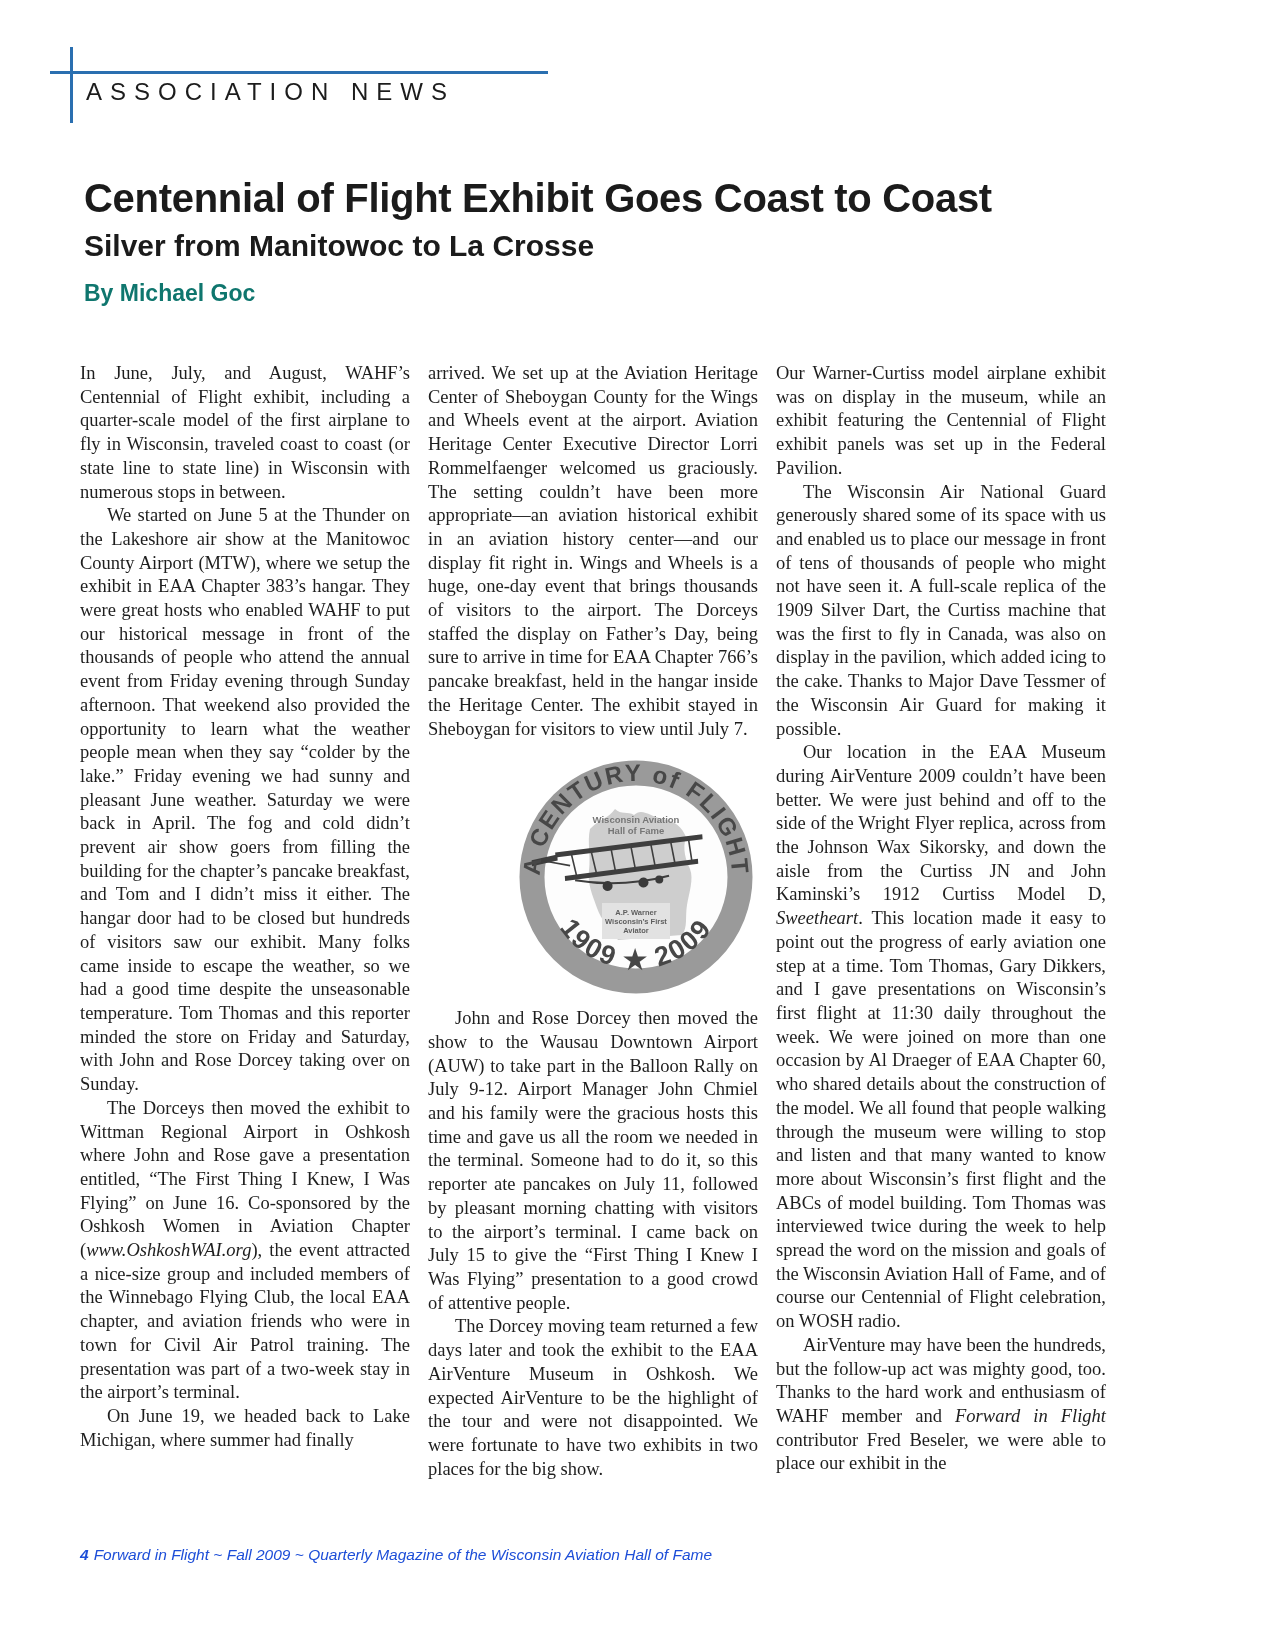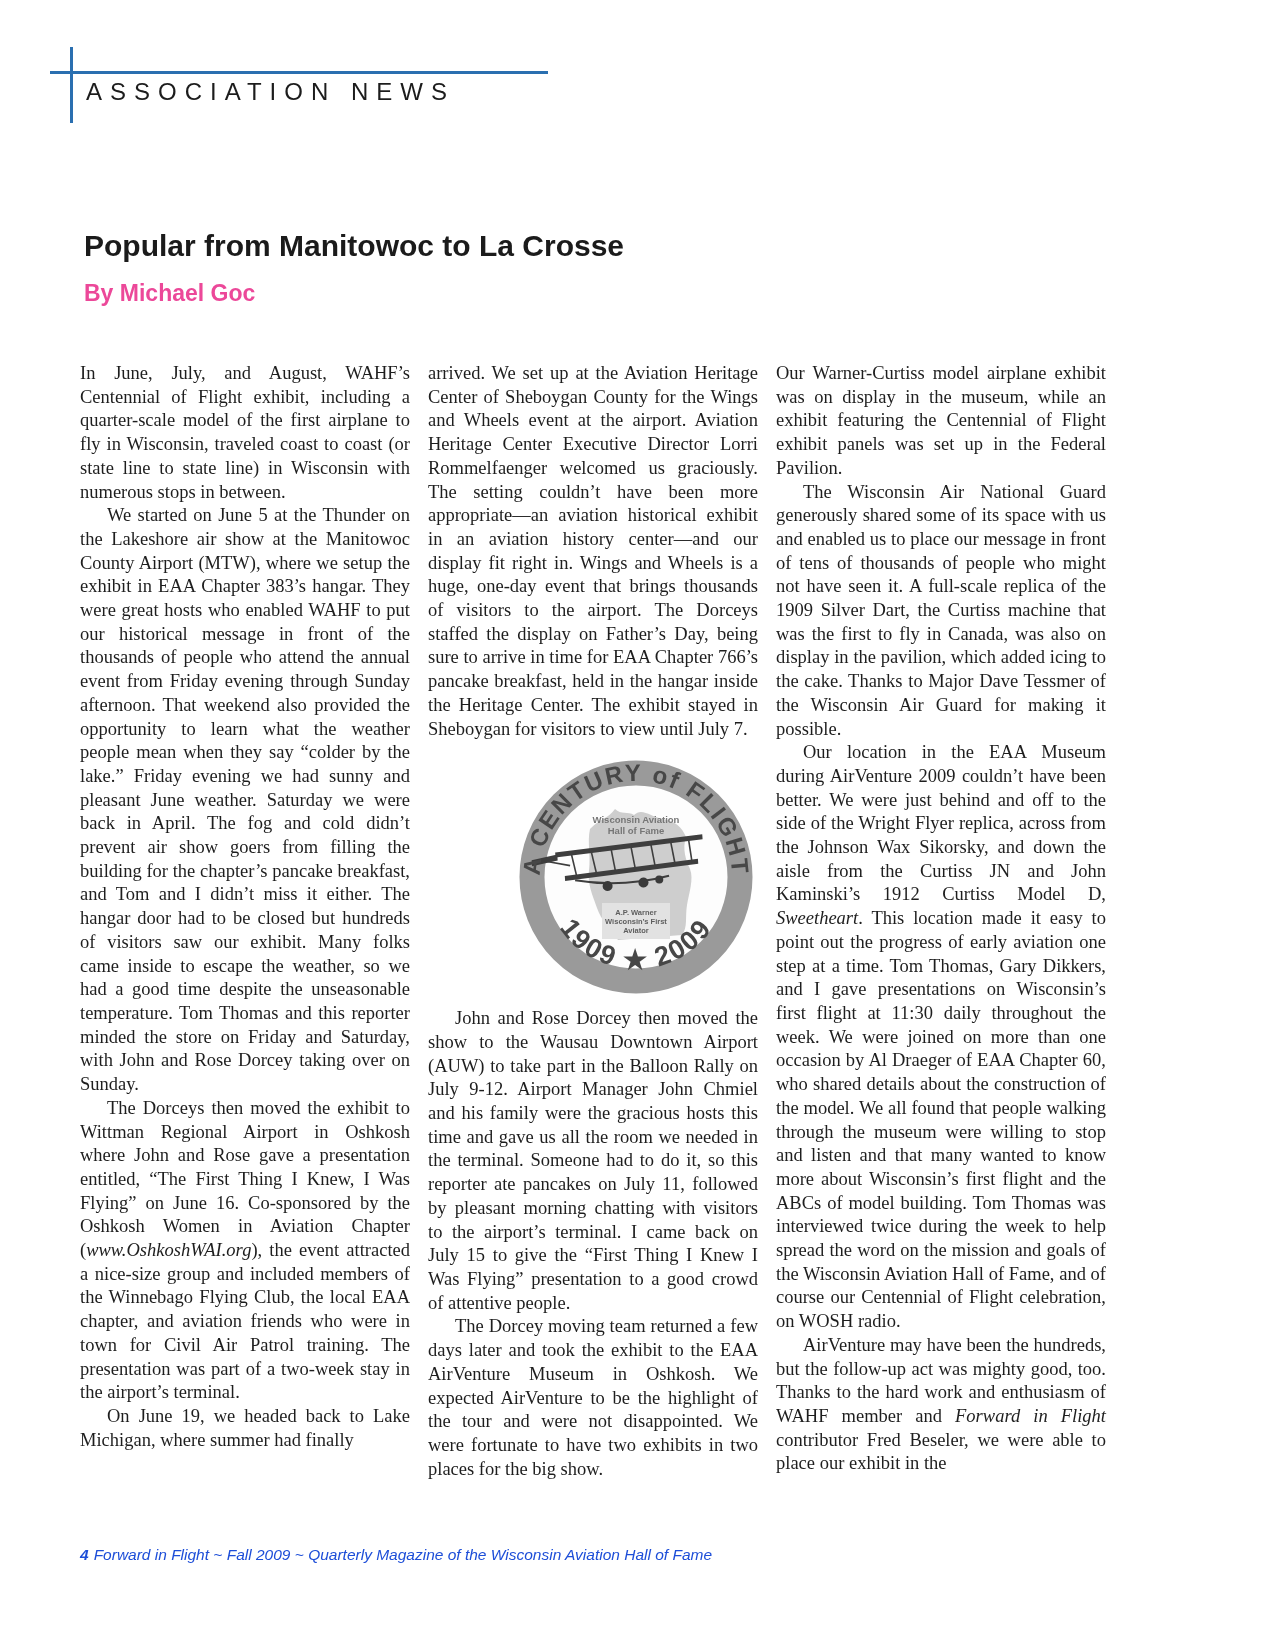--- a/index.html
+++ b/index.html
@@ -22,21 +22,21 @@
     color:#1b1b1b; letter-spacing:-0.3px; white-space:nowrap;
   }
   .subhead {
     position:absolute; left:84px; top:229px;
     font-family:"Liberation Sans", sans-serif; font-weight:bold; font-size:30px;
     color:#1b1b1b; white-space:nowrap;
   }
   .byline {
     position:absolute; left:84px; top:280px;
     font-family:"Liberation Sans", sans-serif; font-weight:bold; font-size:23px;
-    color:#ec4899; white-space:nowrap;
+    color:#0f766e; white-space:nowrap;
   }
 
   .columns {
     position:absolute; left:80px; top:362px; width:1050px;
     display:flex; gap:18px;
   }
   .col {
     width:330px; font-size:18.5px; line-height:23.7px; text-align:justify;
     color:#1e1e1e;
   }
@@ -57,21 +57,22 @@
 </head>
 <body>
 
 <div class="page">
 
   <div class="rule-h"></div>
   <div class="rule-v"></div>
 
   <div class="section-label">ASSOCIATION NEWS</div>
 
-  <h2 class="subhead" style="margin:0;">Popular from Manitowoc to La Crosse</h2>
+  <h1 class="headline" style="margin:0;">Centennial of Flight Exhibit Goes Coast to Coast</h1>
+  <h2 class="subhead" style="margin:0;">Silver from Manitowoc to La Crosse</h2>
   <div class="byline">By Michael Goc</div>
 
   <div class="columns">
 
     <div class="col">
         <p class="body-p"><span>In June, July, and August, WAHF’s Centennial of Flight exhibit, including a quarter-scale model of the first airplane to fly in Wisconsin, traveled coast to coast (or state line to state line) in Wisconsin with numerous stops in between.</span></p>
         <p class="body-p ind"><span>We started on June 5 at the Thunder on the Lakeshore air show at the Manitowoc County Airport (MTW), where we setup the exhibit in EAA Chapter 383’s hangar. They were great hosts who enabled WAHF to put our historical message in front of the thousands of people who attend the annual event from Friday evening through Sunday afternoon. That weekend also provided the opportunity to learn what the weather people mean when they say “colder by the lake.” Friday evening we had sunny and pleasant June weather. Saturday we were back in April. The fog and cold didn’t prevent air show goers from filling the building for the chapter’s pancake breakfast, and Tom and I didn’t miss it either. The hangar door had to be closed but hundreds of visitors saw our exhibit. Many folks came inside to escape the weather, so we had a good time despite the unseasonable temperature. Tom Thomas and this reporter minded the store on Friday and Saturday, with John and Rose Dorcey taking over on Sunday.</span></p>
         <p class="body-p ind"><span>The Dorceys then moved the exhibit to Wittman Regional Airport in Oshkosh where John and Rose gave a presentation entitled, “The First Thing I Knew, I Was Flying” on June 16. Co-sponsored by the Oshkosh Women in Aviation Chapter (</span><span class="it">www.OshkoshWAI.org</span><span>), the event attracted a nice-size group and included members of the Winnebago Flying Club, the local EAA chapter, and aviation friends who were in town for Civil Air Patrol training. The presentation was part of a two-week stay in the airport’s terminal.</span></p>
         <p class="body-p ind"><span>On June 19, we headed back to Lake Michigan, where summer had finally</span></p>
       </div>

